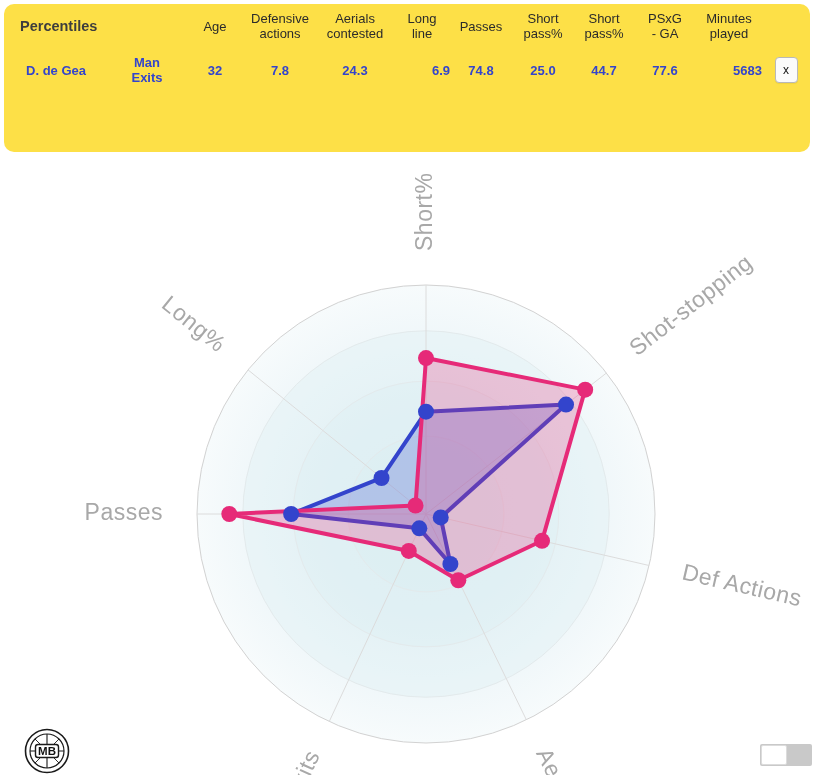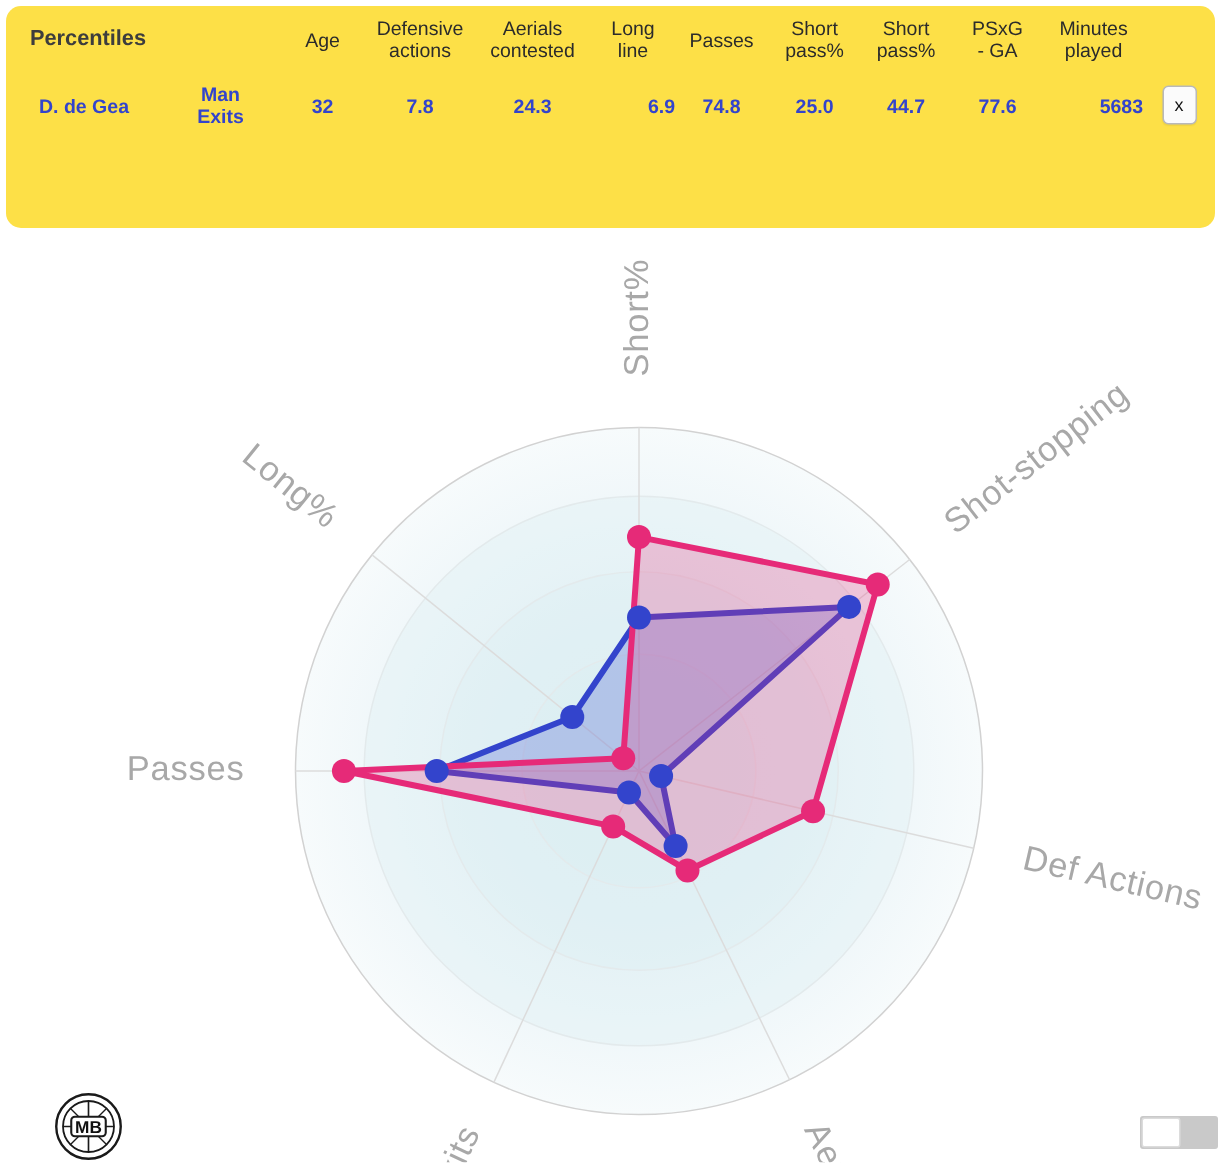--- a/index.html
+++ b/index.html
@@ -73,21 +73,21 @@
   }
   #radar-svg{display:block;}
   .axis-label{
     font-family:"Liberation Sans", sans-serif;
     font-size:23px;
     fill:#a8a8a8;
     letter-spacing:0.5px;
   }
 
   
-  #logo{position:absolute;left:36px;top:728px;width:46px;height:46px;}
+  #logo{position:absolute;left:24px;top:728px;width:46px;height:46px;}
 
   
   #hscroll{
     position:absolute;left:760px;top:744px;width:52px;height:22px;
     background:#c9c9c9;border-radius:2px;
   }
   #hscroll .thumb{
     position:absolute;left:1px;top:1px;width:26px;height:20px;
     background:#ffffff;border:1px solid #dcdcdc;border-radius:2px;
     box-sizing:border-box;

